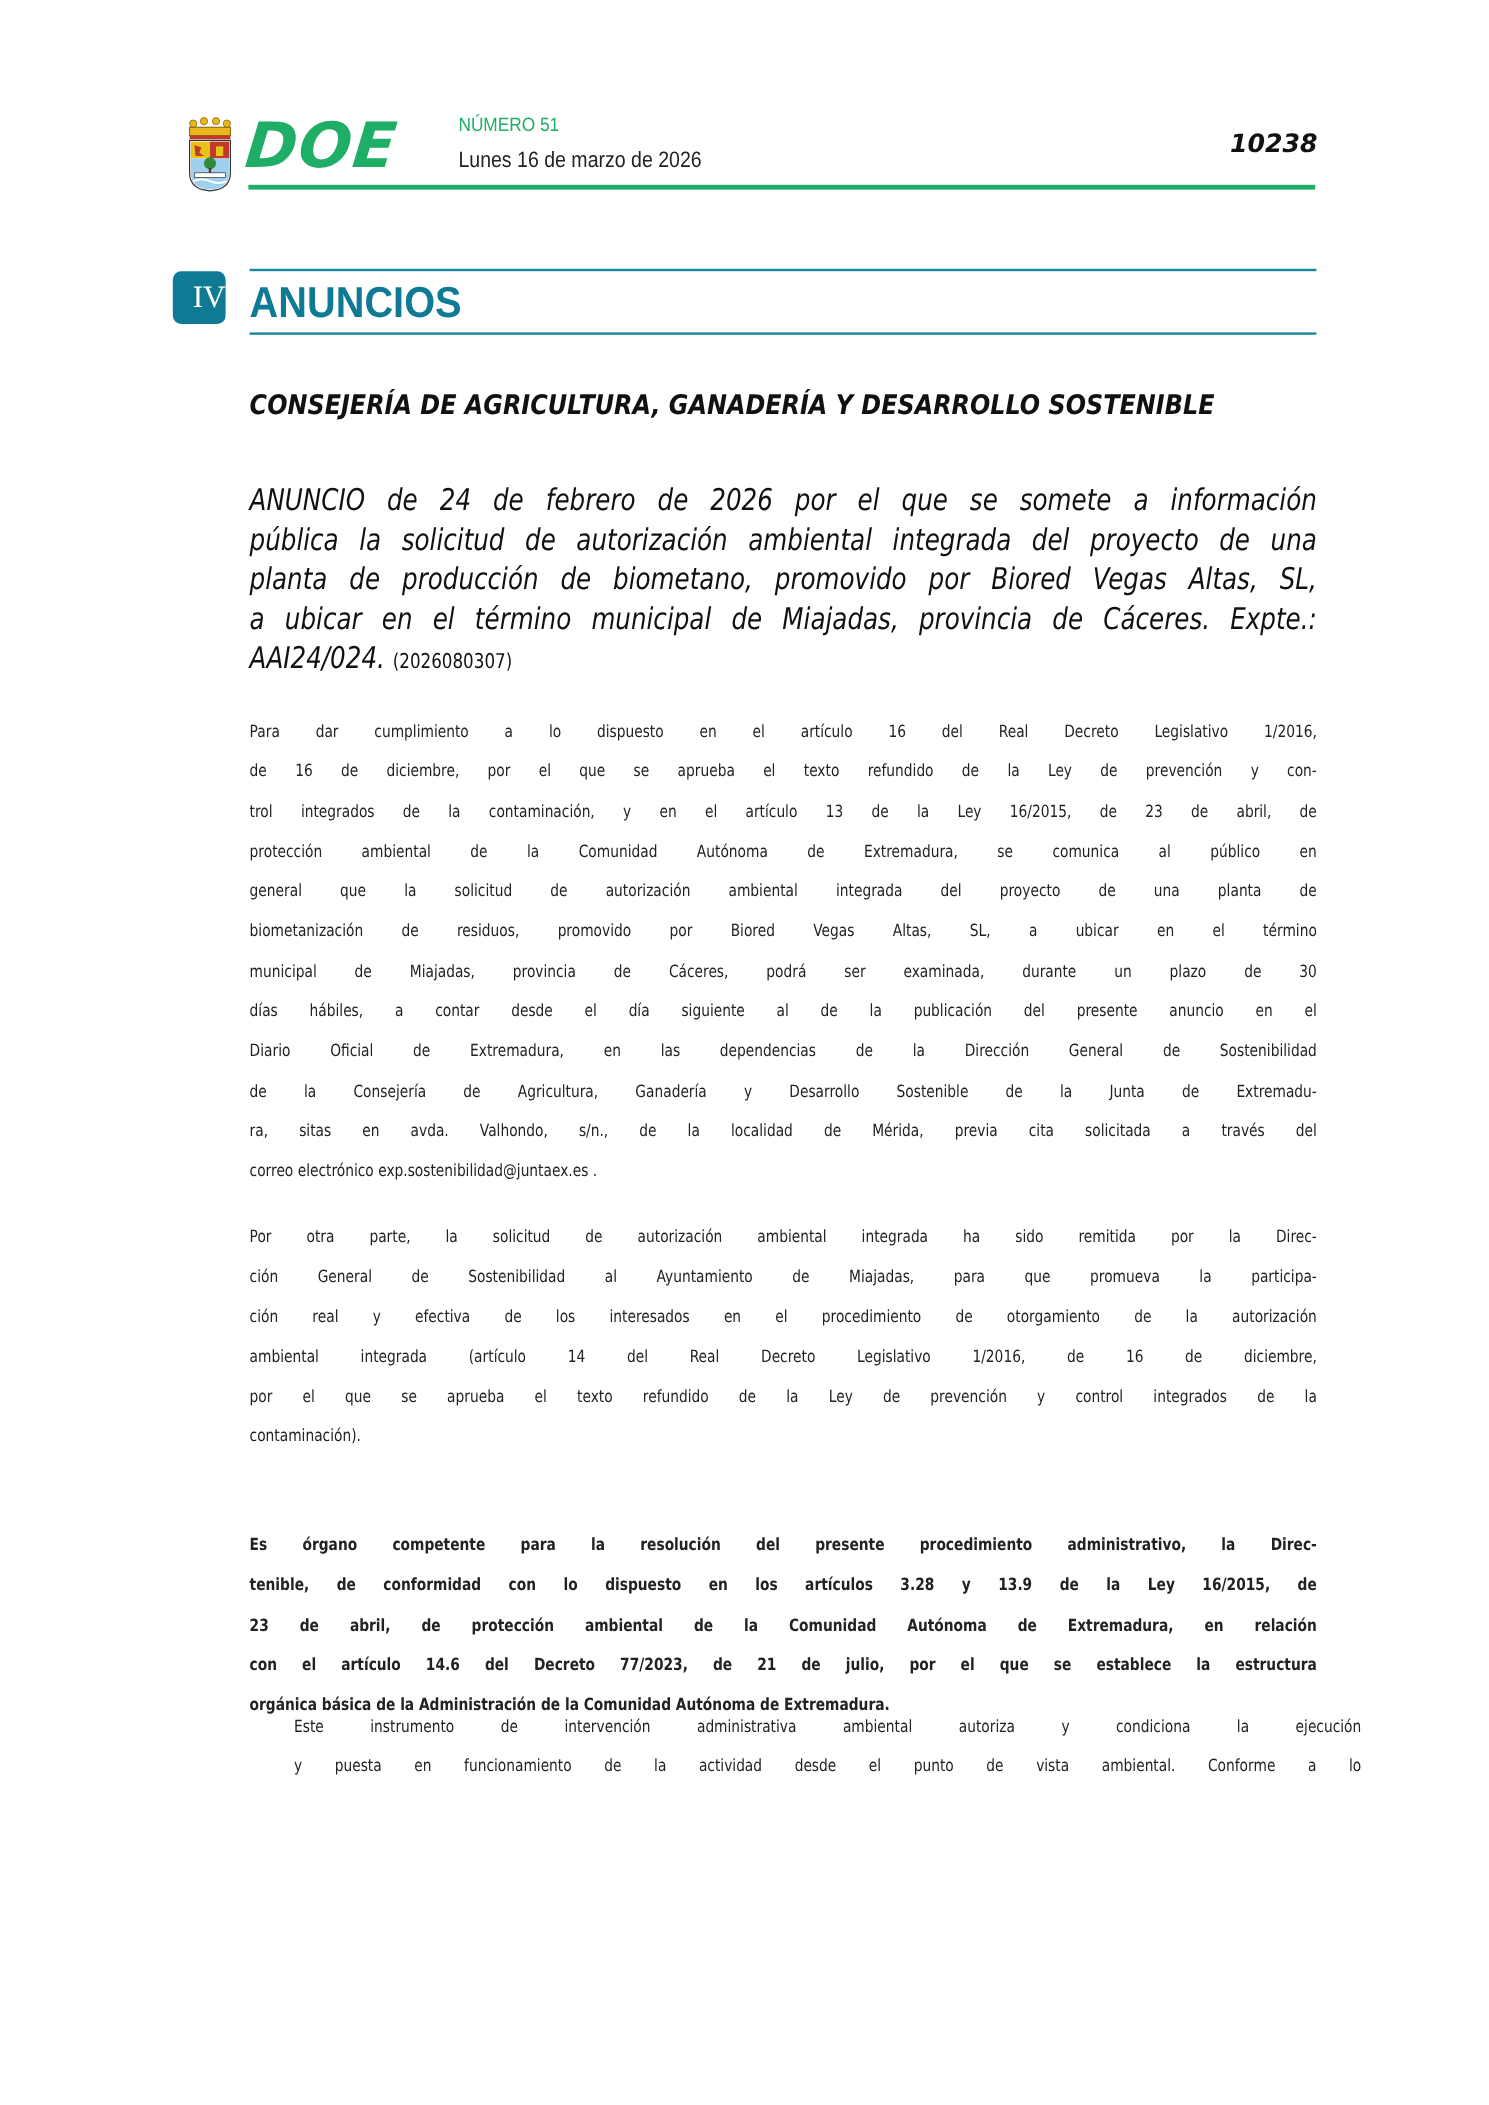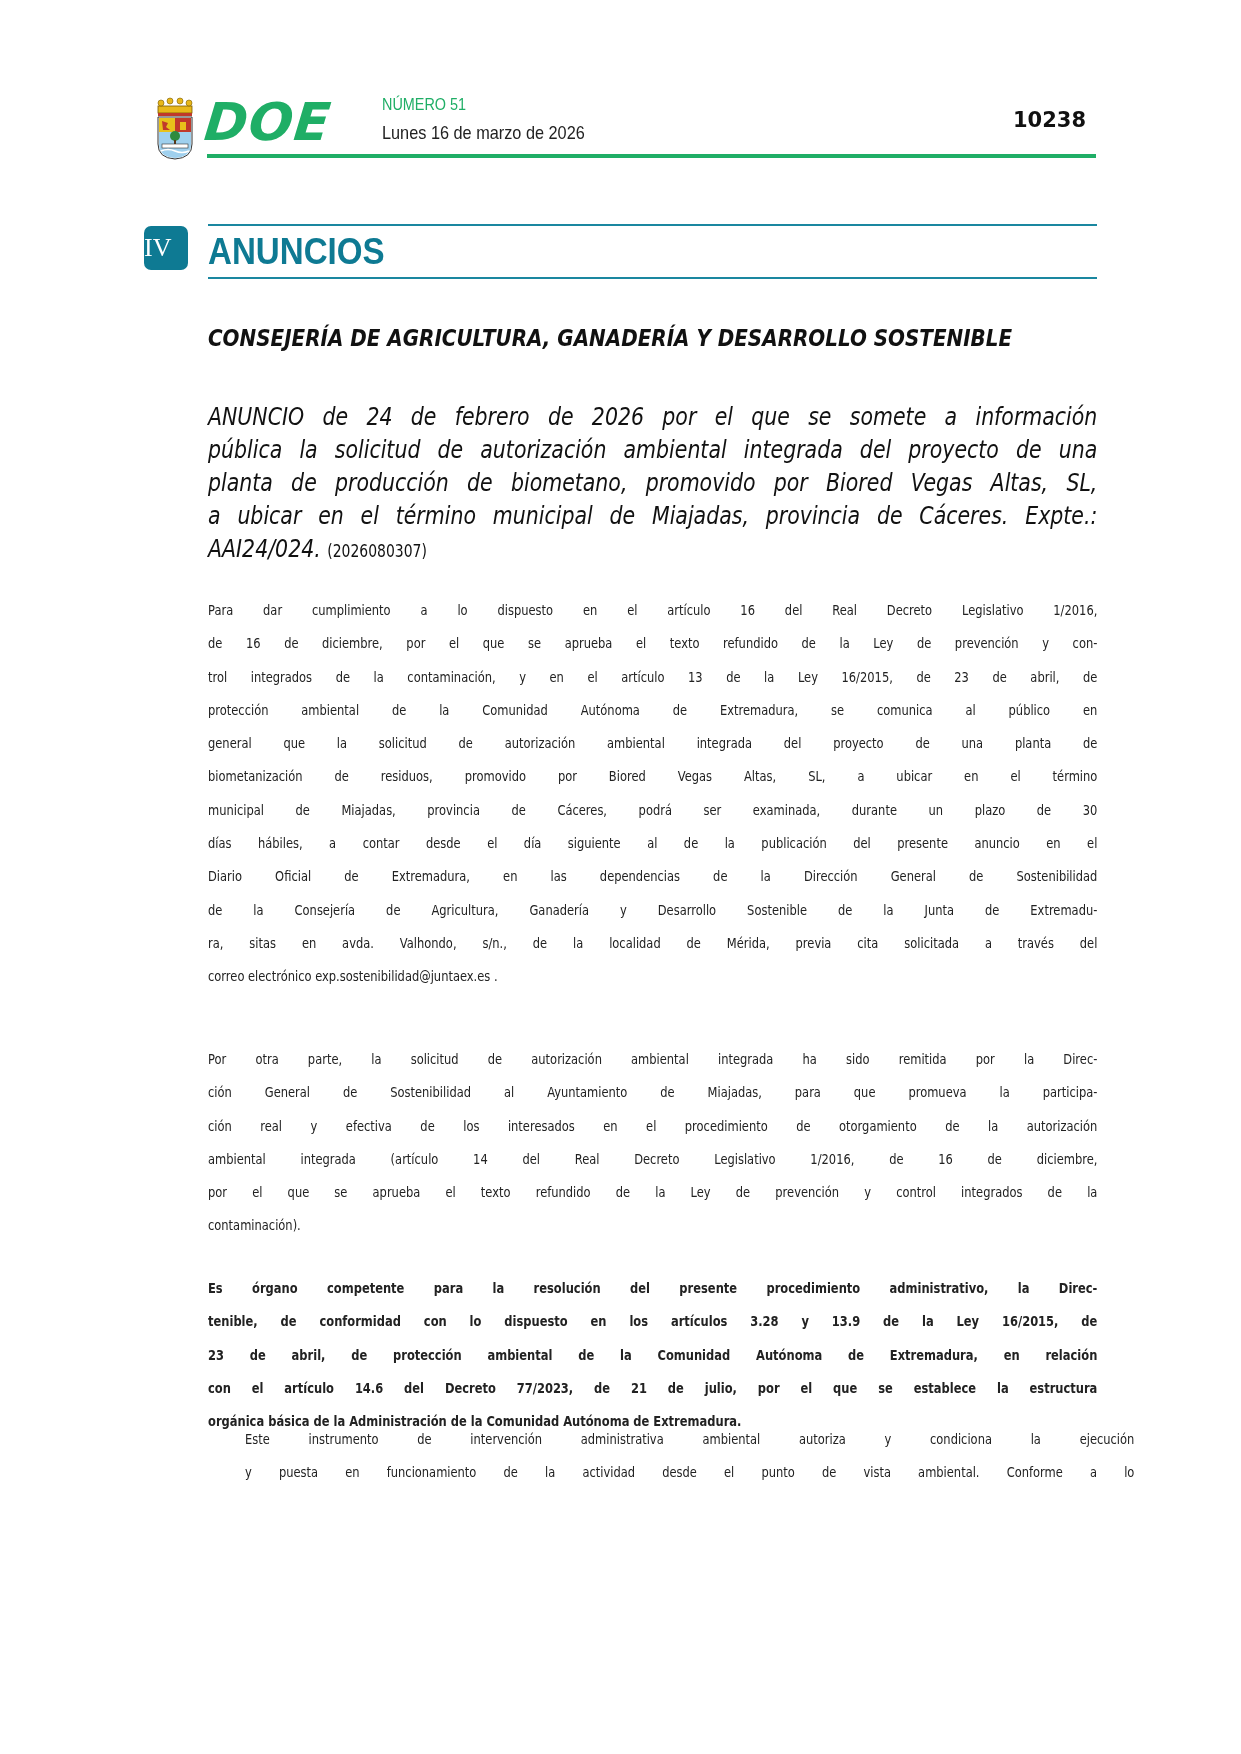--- a/index.html
+++ b/index.html
@@ -6,47 +6,47 @@
   body { width: 1241px; height: 1754px; position: relative; overflow: hidden; color: #1a1a1a; }
   .page { position: absolute; left: 0; top: 0; width: 1241px; height: 1754px; }
 
   
   .hdr { position: absolute; left: 150px; top: 96px; width: 948px; height: 66px; }
   .shield { position: absolute; left: 2px; top: 0; width: 46px; height: 64px; }
   .doe-logo { position: absolute; left: 55px; top: 0px; font-family: "DejaVu Sans", sans-serif; font-weight: bold; font-style: italic; font-size: 52px; letter-spacing: 1px; color: #1fae66; line-height: 52px; transform: skewX(-6deg); }
   .doe-logo span { -webkit-text-stroke: 0; }
   .issue-num { position: absolute; left: 232px; top: 0px; font-family: "Liberation Sans", sans-serif; font-size: 16px; color: #1fae66; line-height: 18px; transform: scaleX(0.9); transform-origin: left; }
   .issue-date { position: absolute; left: 232px; top: 27px; font-family: "Liberation Sans", sans-serif; font-size: 18.5px; color: #222; line-height: 20px; transform: scaleX(0.88); transform-origin: left; }
-  .page-number { position: absolute; right: 12px; top: 12px; font-family: "DejaVu Sans", sans-serif; font-weight: bold; font-size: 21px; color: #111; }
+  .page-number { position: absolute; right: 0px; top: 12px; font-family: "DejaVu Sans", sans-serif; font-weight: bold; font-size: 21px; color: #111; font-style: italic; }
   .hdr-rule { position: absolute; left: 57px; top: 58px; width: 889px; height: 4px; background: #1fae66; }
 
   
   .section { position: absolute; left: 144px; top: 220px; width: 953px; height: 64px; }
-  .sec-badge { position: absolute; left: 0; top: 6px; width: 44px; height: 44px; background: #0e7a93; border-radius: 7px; color: #fff; font-family: "Liberation Serif", serif; font-size: 26px; line-height: 44px; text-align: left; }
+  .sec-badge { position: absolute; left: 0; top: 6px; width: 44px; height: 44px; background: #0e7a93; border-radius: 7px; color: #fff; font-family: "Liberation Serif", serif; font-size: 26px; line-height: 44px; text-align: right; }
   .sec-rule-top { position: absolute; left: 64px; top: 4px; width: 889px; height: 2px; background: #1a87a0; }
   .sec-rule-bot { position: absolute; left: 64px; top: 57px; width: 889px; height: 2px; background: #1a87a0; }
   .sec-title { position: absolute; left: 64px; top: 12px; font-family: "Liberation Sans", sans-serif; font-weight: bold; font-size: 36px; color: #0e7a93; line-height: 40px; transform: scaleX(0.92); transform-origin: left; }
 
   
   .col { position: absolute; left: 208px; width: 889px; }
   .dept { top: 324px; font-family: "DejaVu Sans", sans-serif; font-weight: bold; font-style: italic; font-size: 22.5px; line-height: 28px; color: #111; white-space: nowrap; transform: scaleX(0.885); transform-origin: left; width: 1005px; }
 
   .title { top: 400px; font-family: "DejaVu Sans", sans-serif; font-style: italic; font-size: 25px; line-height: 33px; color: #111; text-align: justify; text-align-last: left; }
   .title .t-line { display: block; text-align: justify; text-align-last: justify; white-space: nowrap; }
   .title .t-line.last { text-align-last: left; }
   .title .inner { display: inline-block; transform: scaleX(0.82); transform-origin: left; width: 122%; text-align: justify; text-align-last: justify; }
   .code { font-style: normal; font-size: 17px; }
 
   .para { font-family: "DejaVu Sans", sans-serif; font-size: 14px; line-height: 33.3px; color: #222; }
   .para .ln { display: block; white-space: nowrap; }
   .para .ln .inner { display: inline-block; transform: scaleX(0.82); transform-origin: left; width: 122%; text-align: justify; text-align-last: justify; }
   .para .ln.last .inner { text-align-last: left; }
 
   .p1 { top: 594px; }
-  .p2 { top: 1015px; margin-top: 28px; }
+  .p2 { top: 1015px; }
   .p3 { top: 1272px; font-weight: bold; }
   .p4 { top: 1423px; margin-left: 37px; }
 </style>
 </head>
 <body>
 
 <div class="page">
 
   <div class="hdr">
     <div class="shield">

